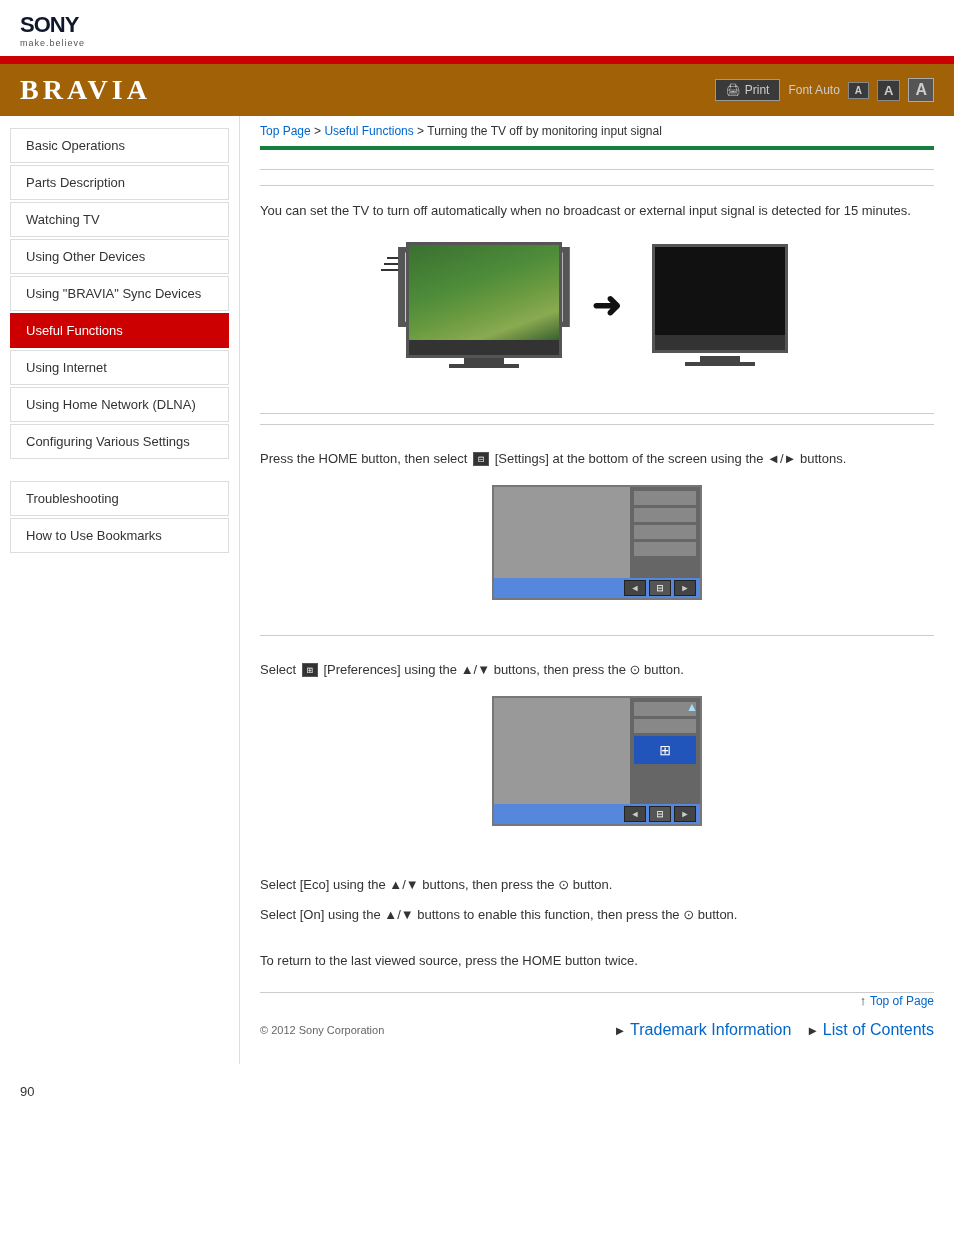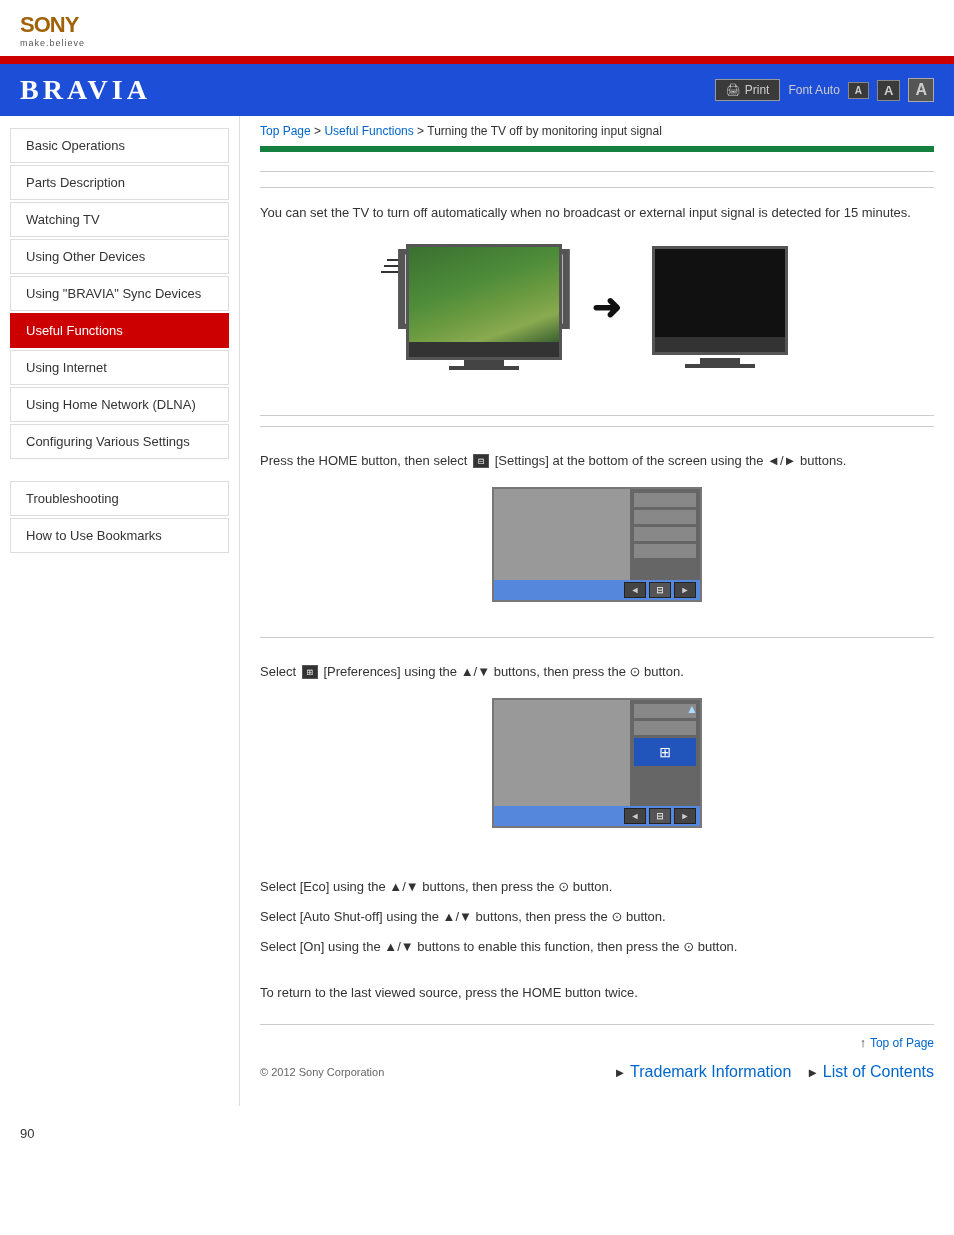--- a/index.html
+++ b/index.html
@@ -1,27 +1,27 @@
 <!DOCTYPE html>
 <html><head>
   <meta charset="utf-8">
   <style>
     * { box-sizing: border-box; margin: 0; padding: 0; }
     body { font-family: Arial, sans-serif; font-size: 13px; color: #333; background: #fff; width: 954px; min-height: 1235px; }
 
     
     .sony-header { padding: 12px 20px 8px 20px; }
-    .sony-logo { font-size: 22px; font-weight: bold; color: #a16207; letter-spacing: -1px; }
+    .sony-logo { font-size: 22px; font-weight: bold; color: #0f172a; letter-spacing: -1px; }
     .sony-tagline { font-size: 9px; color: #555; letter-spacing: 1px; }
 
     
     .red-bar { height: 8px; background: #cc0000; }
 
     
-    .brand-bar { background: #1d4ed8; padding: 10px 20px; display: flex; align-items: center; justify-content: space-between; }
+    .brand-bar { background: #a16207; padding: 10px 20px; display: flex; align-items: center; justify-content: space-between; }
     .bravia-title { color: #fff; font-size: 28px; font-weight: bold; letter-spacing: 4px; font-family: Georgia, serif; }
     .toolbar { display: flex; align-items: center; gap: 8px; }
     .print-btn { border: 1px solid #999; background: #3a3a3a; color: #ccc; padding: 3px 10px; font-size: 12px; cursor: pointer; display: flex; align-items: center; gap: 4px; }
     .font-size-label { color: #ccc; font-size: 12px; }
     .font-btn { border: 1px solid #888; background: #3a3a3a; color: #ccc; padding: 2px 6px; cursor: pointer; font-weight: bold; }
     .font-btn.large { font-size: 16px; background: #555; border-color: #aaa; }
     .font-btn.medium { font-size: 13px; }
     .font-btn.small { font-size: 10px; }
 
     
@@ -31,35 +31,35 @@
     .sidebar { width: 240px; min-width: 240px; padding: 10px 0; border-right: 1px solid #ddd; }
     .sidebar-item { padding: 9px 15px; border: 1px solid #ddd; margin: 2px 10px; font-size: 13px; cursor: pointer; background: #fff; color: #333; }
     .sidebar-item.active { background: #cc0000; color: #fff; border-color: #cc0000; }
     .sidebar-group { margin-bottom: 10px; }
     .sidebar-divider { height: 10px; }
 
     
     .content { flex: 1; padding: 0 20px 20px 20px; }
 
     
-    .breadcrumb { padding: 8px 0; font-size: 12px; color: #333; border-bottom: 6px solid #15803d; margin-bottom: 10px; }
+    .breadcrumb { padding: 8px 0; font-size: 12px; color: #333; border-bottom: 4px solid #15803d; margin-bottom: 10px; }
     .breadcrumb a { color: #0066cc; text-decoration: none; }
     .breadcrumb span { color: #333; }
 
     
     .section { border-top: 1px solid #ccc; padding: 15px 0; margin-bottom: 5px; }
     .section:first-child { border-top: none; }
 
     .desc-text { font-size: 13px; line-height: 1.6; margin-bottom: 12px; }
 
     
     .step-text { font-size: 13px; line-height: 1.7; margin: 8px 0; }
 
     
-    .page-footer { border-top: 1px solid #ccc; margin-top: 20px; padding-top: 10px; }
+    .page-footer { border-top: 1px solid #ccc; margin-top: 20px; }
     .top-of-page { text-align: right; margin-bottom: 8px; }
     .top-of-page a { color: #0066cc; font-size: 12px; text-decoration: none; }
     .footer-links { display: flex; justify-content: space-between; align-items: center; padding: 5px 0; }
     .copyright { font-size: 11px; color: #666; }
     .footer-right-links { display: flex; gap: 15px; }
     .footer-right-links a { color: #0066cc; font-size: 16px; text-decoration: none; }
 
     
     .page-num { text-align: left; padding: 20px; font-size: 13px; color: #333; }
 
@@ -255,21 +255,20 @@
         <div class="sv2-footer">
           <div class="sv2-foot-icon">◄</div>
           <div class="sv2-foot-icon" style="background:#555;color:#fff;">⊟</div>
           <div class="sv2-foot-icon">►</div>
         </div>
       </div>
     </div>
 
     <div style="padding: 5px 0;">
       <p class="step-text">Select [Eco] using the ▲/▼ buttons, then press the ⊙ button.</p>
-      <p class="step-text">Select [Auto Shut-off] using the ▲/▼ buttons, then press the ⊙ button.</p>
       <p class="step-text">Select [On] using the ▲/▼ buttons to enable this function, then press the ⊙ button.</p>
     </div>
 
     <p class="desc-text" style="margin-top:12px;">To return to the last viewed source, press the HOME button twice.</p>
 
     <div class="page-footer">
       <div class="top-of-page">
         <span>↑</span>
         <a href="#">Top of Page</a>
       </div>

